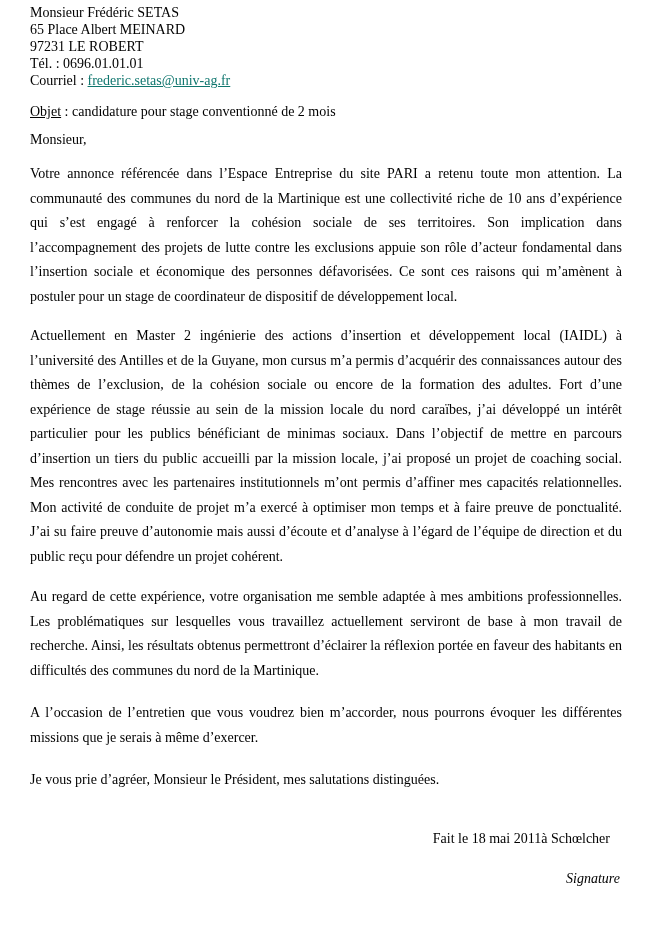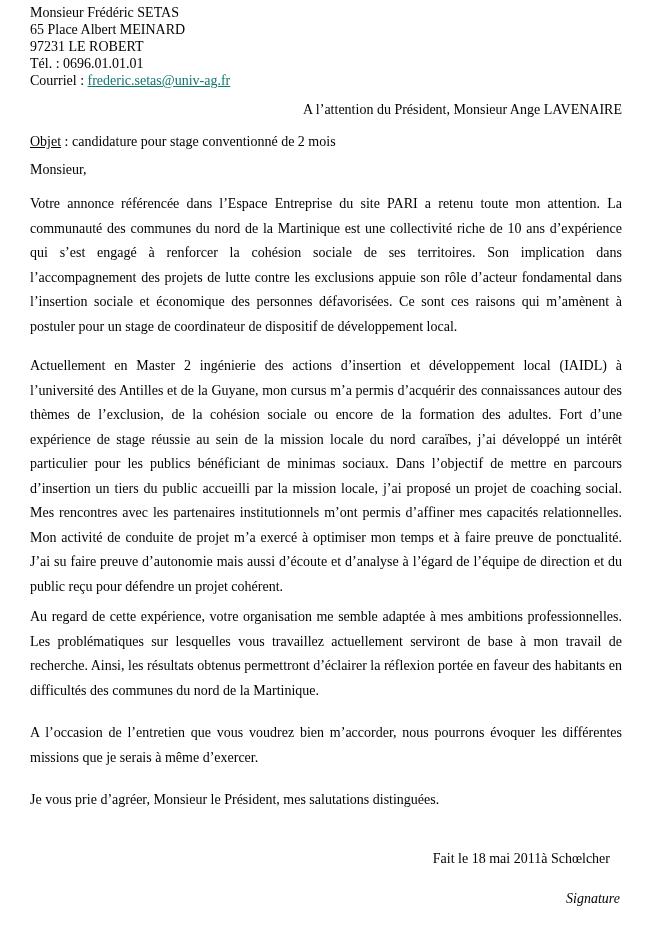--- a/index.html
+++ b/index.html
@@ -45,21 +45,21 @@
     margin-top: 8px;
     line-height: 20px;
   }
   .body-paragraph {
     text-align: justify;
     line-height: 24.5px;
     margin: 0;
   }
   .p1 { margin-top: 12px; }
   .p2 { margin-top: 15px; }
-  .p3 { margin-top: 6px; }
+  .p3 { margin-top: 16px; }
   .p4 { margin-top: 18px; }
   .closing {
     margin-top: 18px;
     line-height: 24.5px;
   }
   .date-line {
     margin-top: 34px;
     line-height: 24.5px;
     text-align: right;
     padding-right: 12px;
@@ -85,21 +85,20 @@
       <span>Tél. :</span>
       <span>0696.01.01.01</span>
     </div>
     <div>
       <span>Courriel :</span>
       <a class="email-link" href="#">frederic.setas@univ-ag.fr</a>
     </div>
   </div>
 
   <div class="recipient">
-    <div>A l’attention du Président, Monsieur Ange LAVENAIRE</div>
   </div>
 
   <div class="subject">
     <span class="subject-label">Objet</span>
     <span>: candidature pour stage conventionné de 2 mois</span>
   </div>
 
   <div class="salutation">Monsieur,</div>
 
   <p class="body-paragraph p1">Votre annonce référencée dans l’Espace Entreprise du site PARI a retenu toute mon attention. La communauté des communes du nord de la Martinique est une collectivité riche de 10 ans d’expérience qui s’est engagé à renforcer la cohésion sociale de ses territoires. Son implication dans l’accompagnement des projets de lutte contre les exclusions appuie son rôle d’acteur fondamental dans l’insertion sociale et économique des personnes défavorisées. Ce sont ces raisons qui m’amènent à postuler pour un stage de coordinateur de dispositif de développement local.</p>

